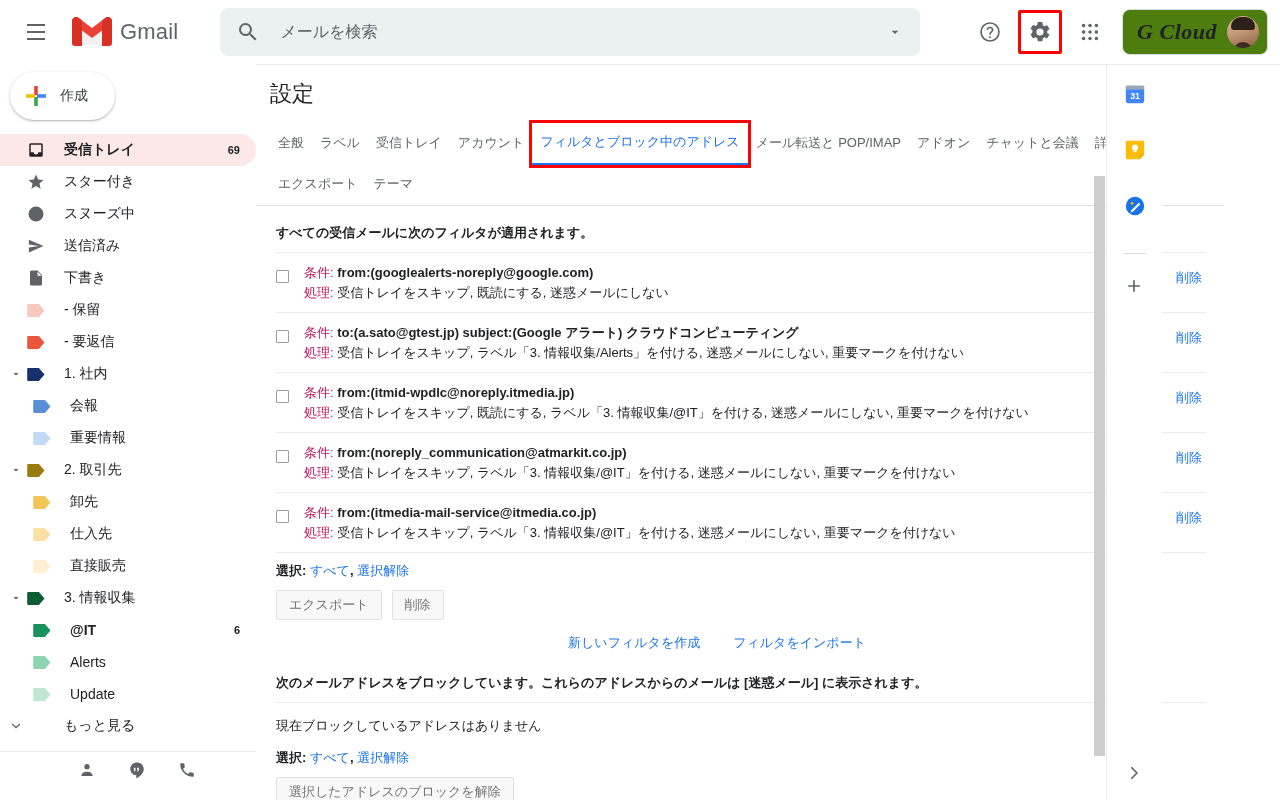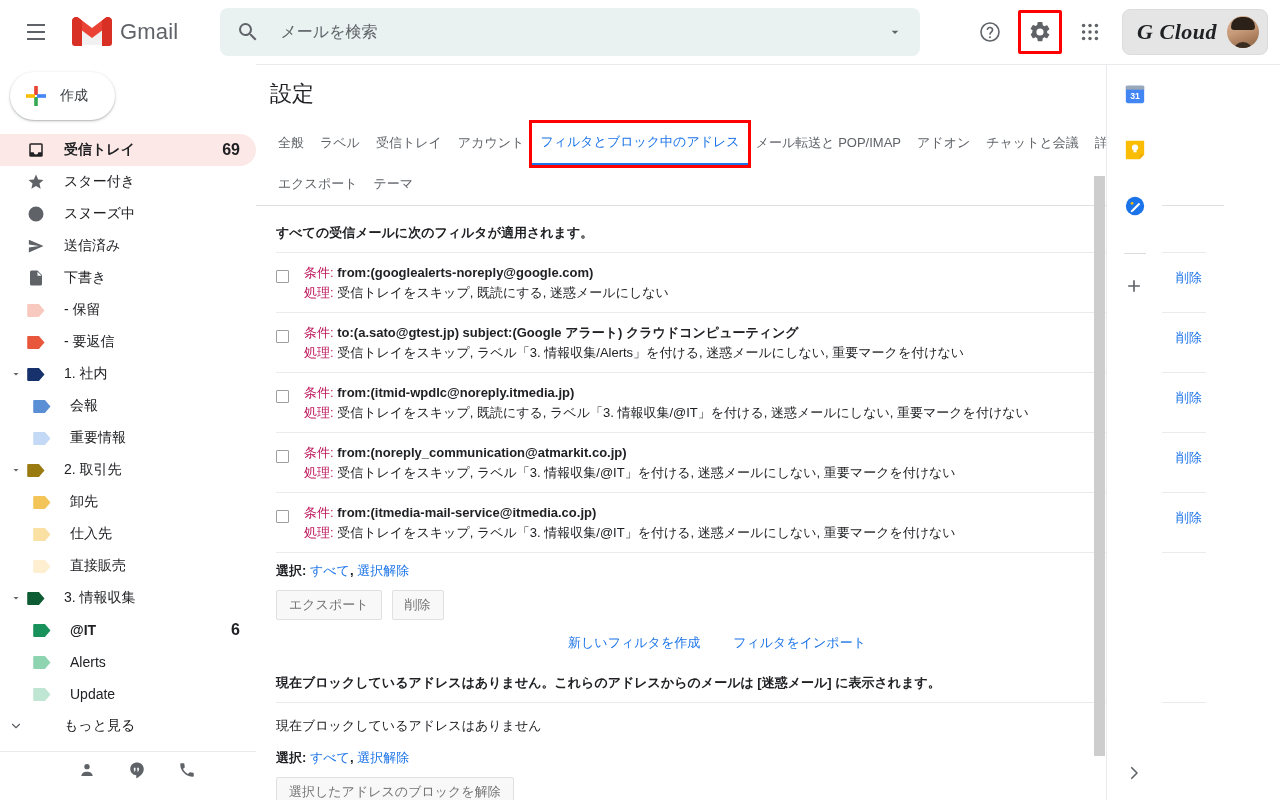--- a/index.html
+++ b/index.html
@@ -60,21 +60,21 @@
     cursor: pointer; margin: 0 4px;
   }
   .icon-btn.highlight {
     border: 3px solid #ff0000; border-radius: 2px;
     width: 44px; height: 44px;
   }
   .account-chip {
     display: flex; align-items: center;
     border: 1px solid #dadce0; border-radius: 8px;
     height: 46px; padding: 0 8px 0 14px; margin-left: 8px;
-    background: #e5e5e5;
+    background: #4d7c0f;
   }
   .account-name {
     font-family: "Liberation Serif", serif;
     font-style: italic; font-weight: bold;
     font-size: 22px; color: #202124; letter-spacing: .5px;
     margin-right: 10px; white-space: nowrap;
   }
   .avatar {
     width: 32px; height: 32px; border-radius: 50%;
     background: linear-gradient(160deg,#d9b59a 0%,#c79a78 45%,#8a6040 100%);
@@ -113,21 +113,21 @@
   .nav-item {
     display: flex; align-items: center;
     height: 32px; padding-left: 26px; padding-right: 16px;
     border-radius: 0 16px 16px 0; cursor: pointer;
     font-size: 14px; color: #202124;
   }
   .nav-item.selected { background: #fce8e6; }
   .nav-ico { width: 20px; height: 20px; flex: 0 0 20px; display:flex; align-items:center; justify-content:center;}
   .nav-label { margin-left: 18px; flex: 1 1 auto; white-space: nowrap; overflow: hidden; }
   .nav-item.bold .nav-label { font-weight: bold; }
-  .nav-count { font-size: 16px; color: #202124; font-weight: bold; }
+  .nav-count { font-size: 11px; color: #202124; font-weight: bold; }
   .nav-item.bold .nav-count { font-weight: bold; }
 
   .nav-group-row { display:flex; align-items:center; height:32px; padding-left:6px; cursor:pointer; font-size:14px;}
   .caret {
     width: 20px; height: 20px; flex: 0 0 20px; display:flex; align-items:center; justify-content:center;
   }
   .nav-sub { padding-left: 32px; }
 
   .sidebar-footer {
     position: absolute; bottom: 0; left: 0; width: 256px; height: 40px;
@@ -659,21 +659,21 @@
       <div class="btn-row">
         <button class="btn">エクスポート</button>
         <button class="btn">削除</button>
       </div>
 
       <div class="center-links">
         <span class="link">新しいフィルタを作成</span>
         <span class="link">フィルタをインポート</span>
       </div>
 
-      <div class="blocked-heading">現在ブロックしているアドレスはありません。これらのアドレスからのメールは [迷惑メール] に表示されます。</div>
+      <div class="blocked-heading">次のメールアドレスをブロックしています。これらのアドレスからのメールは [迷惑メール] に表示されます。</div>
 
       <div class="blocked-none" style="width:930px;margin-left:12px;padding-left:0;">現在ブロックしているアドレスはありません</div>
 
       <div class="select-row" style="width:930px;margin-left:12px;padding-left:0;border-top:0;padding-top:0;">
         <span>選択:</span>
         <span class="link">すべて</span><span>,</span>
         <span class="link">選択解除</span>
       </div>
 
       <div class="btn-row">

